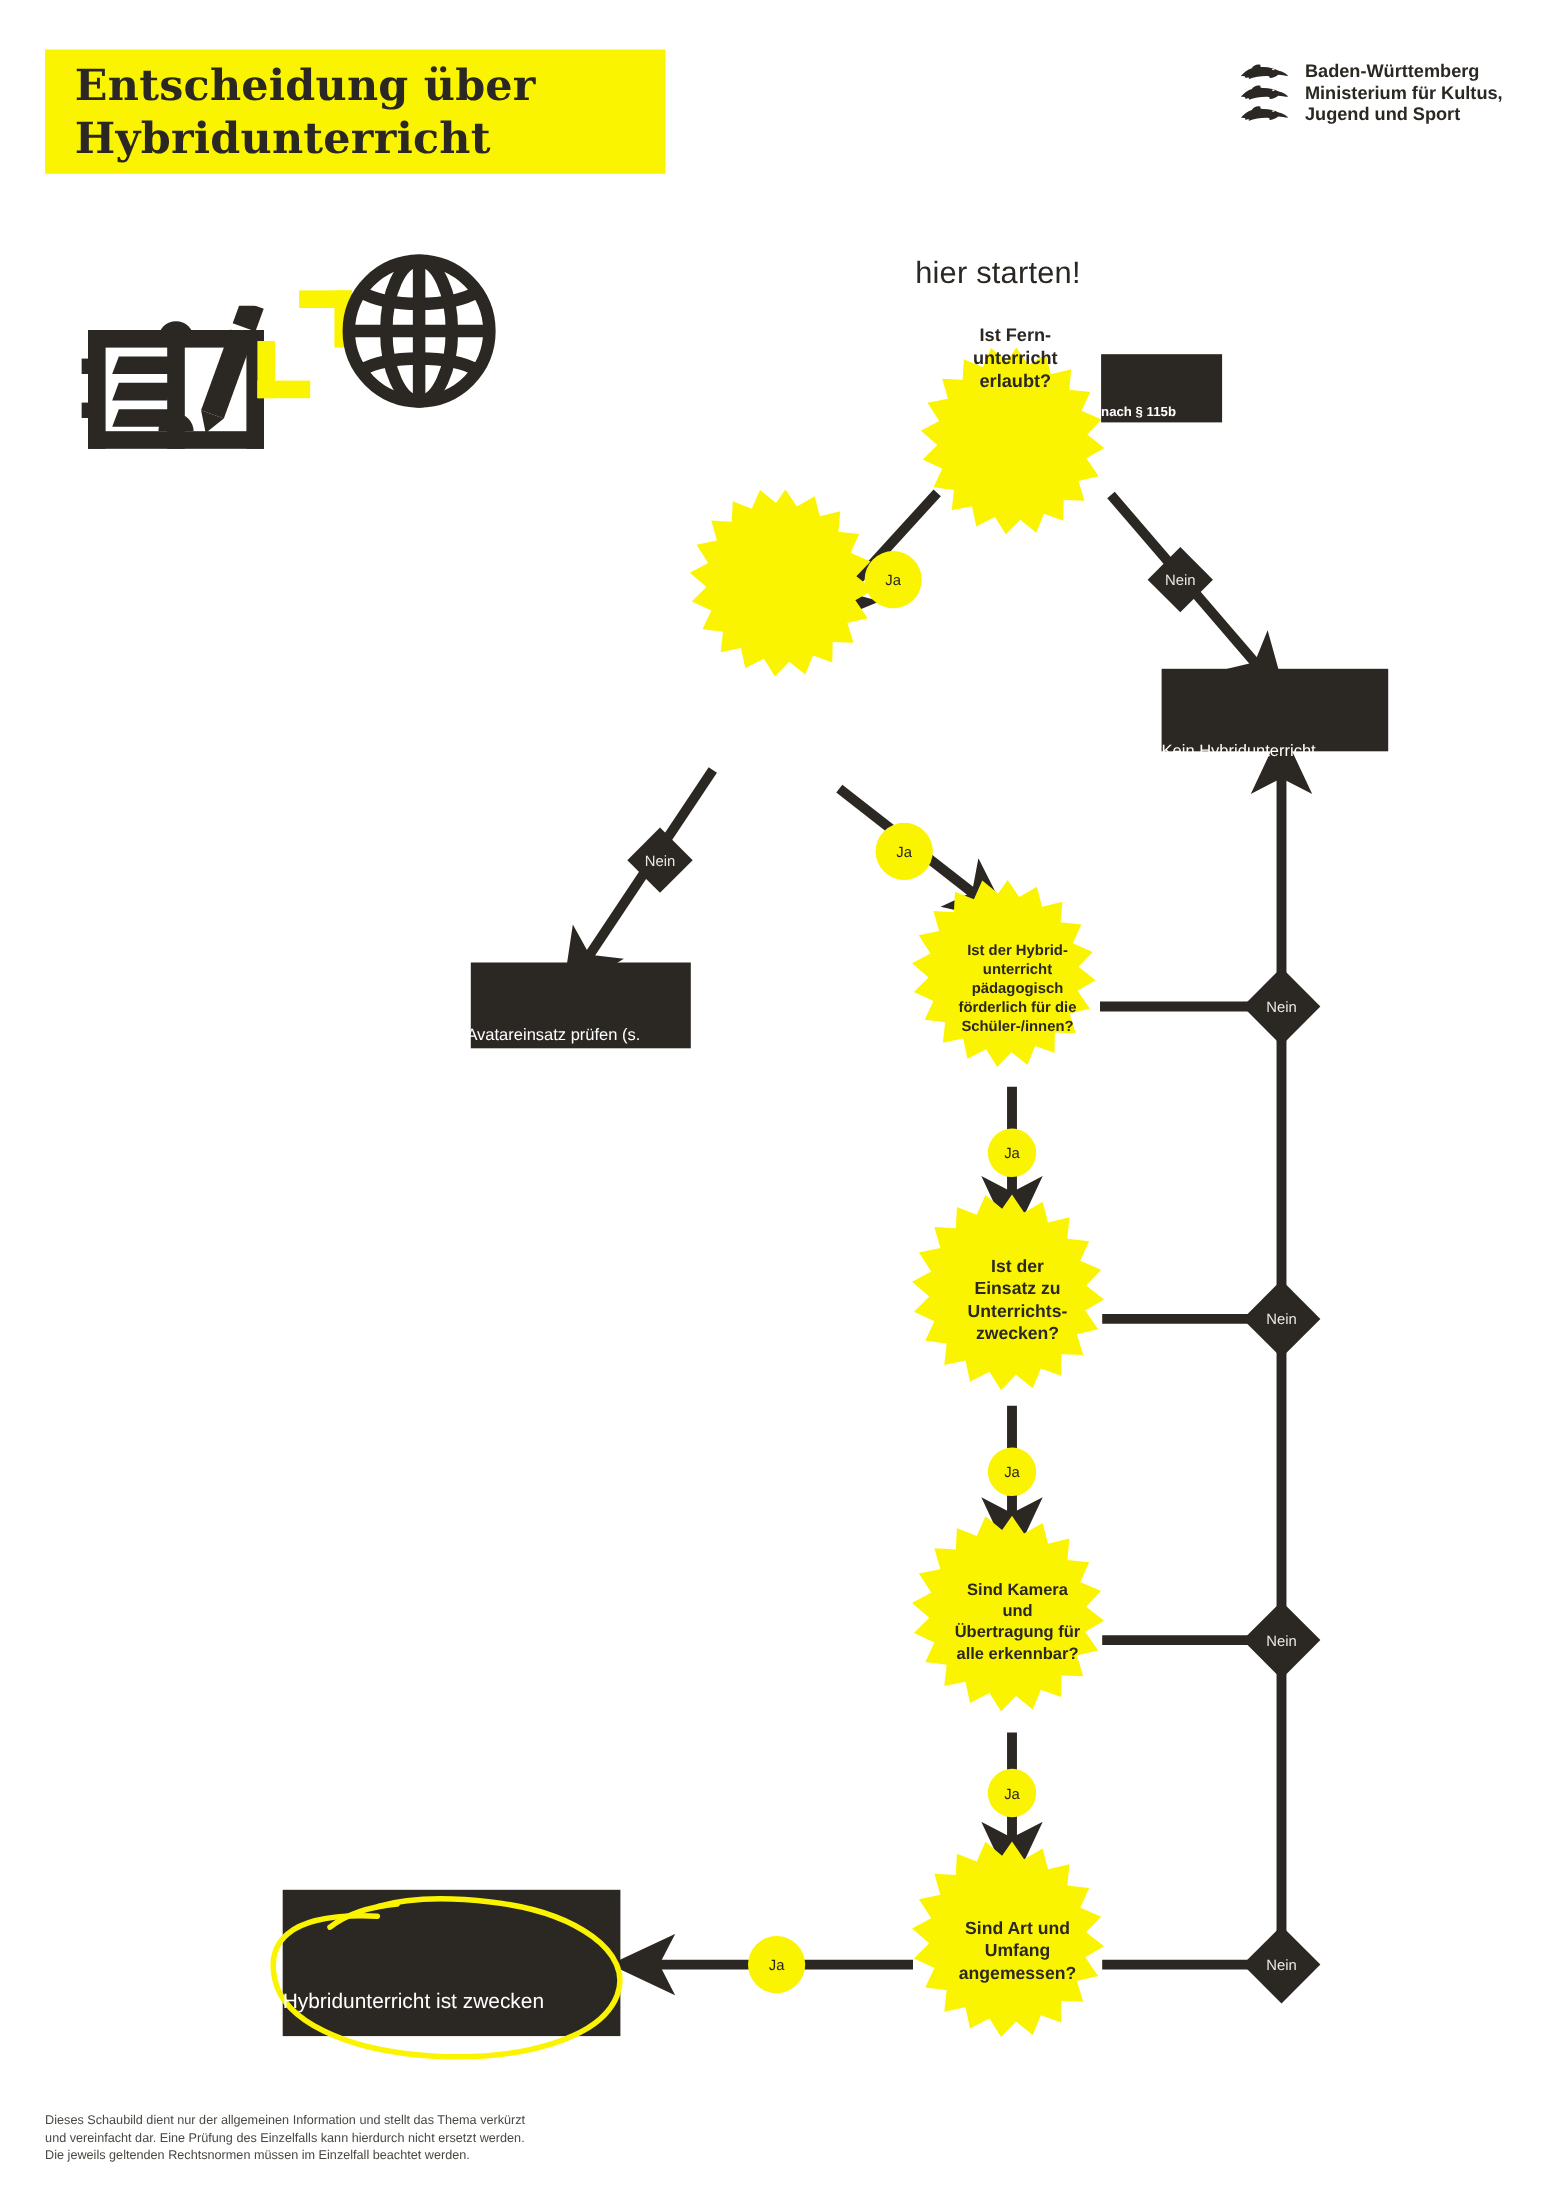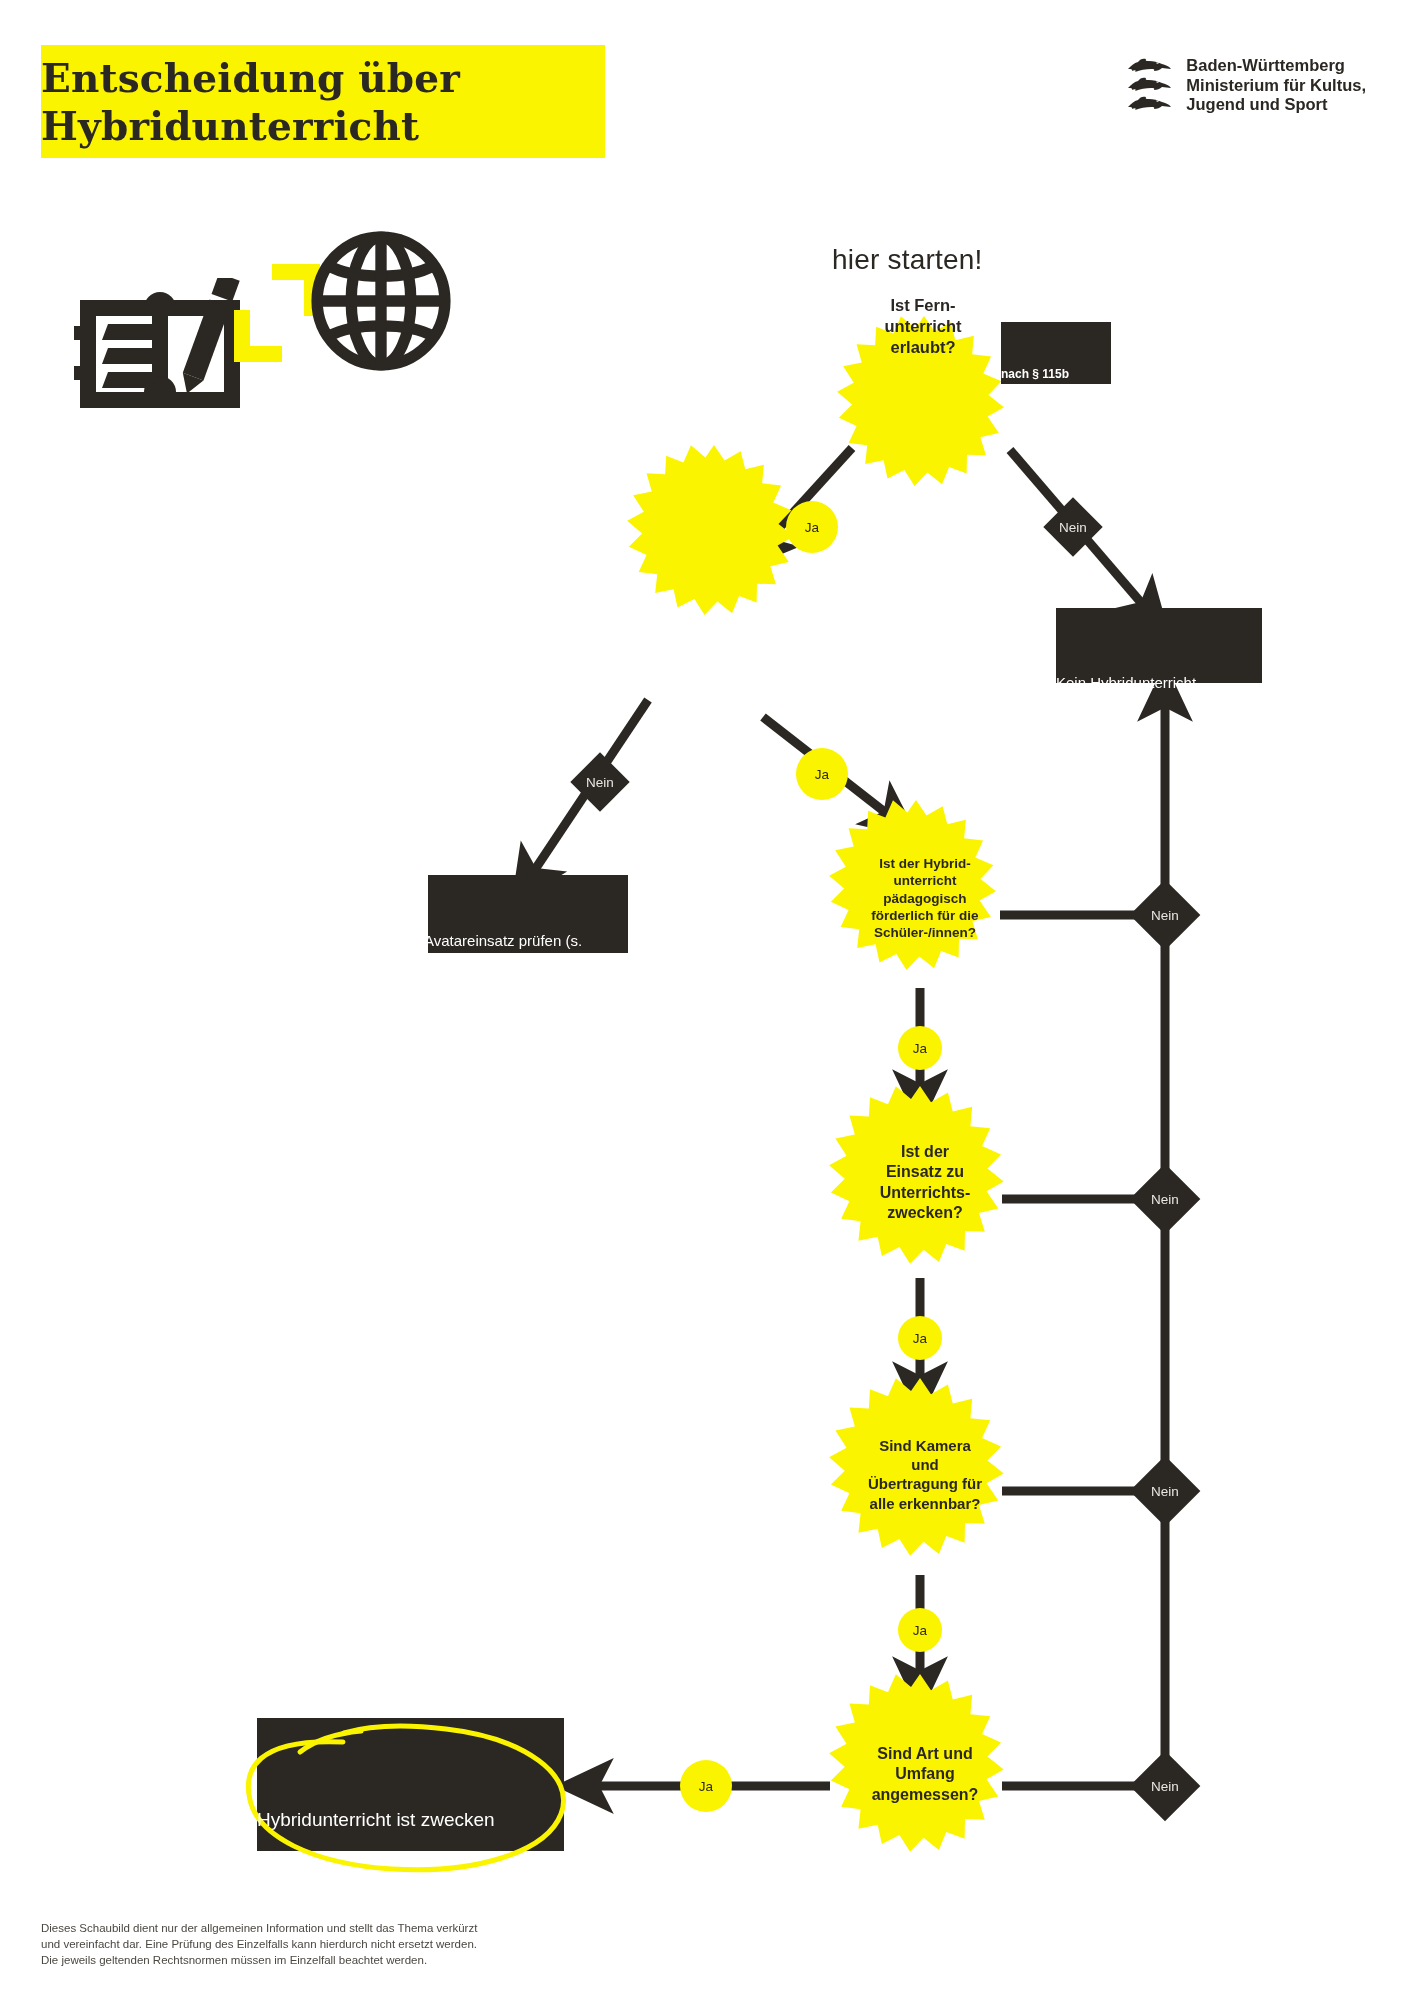--- a/index.html
+++ b/index.html
@@ -4,35 +4,35 @@
 <style>
   html,body{margin:0;padding:0;background:#ffffff;}
   body{width:1414px;height:2000px;position:relative;overflow:hidden;
        font-family:"Liberation Sans",sans-serif;color:#2b2722;}
 
   .page{position:absolute;left:0;top:0;width:1414px;height:2000px;}
 
   
   #title-block{position:absolute;left:41px;top:45px;width:564px;height:113px;
        background:#fbf400;display:flex;flex-direction:column;justify-content:center;
-       box-sizing:border-box;}
+       padding-left:27px;box-sizing:border-box;}
   #title-block .tline{font-family:"DejaVu Serif","Liberation Serif",serif;
        font-weight:700;font-size:39px;line-height:48px;color:#2b2722;letter-spacing:.2px;}
 
   #logo{position:absolute;right:48px;top:56px;display:flex;align-items:center;gap:14px;}
   #logo .lions{display:flex;flex-direction:column;gap:3px;}
   #logo .lions svg{display:block;}
   #logo .ltext{font-size:16.5px;font-weight:700;line-height:19.5px;color:#2b2722;white-space:nowrap;}
 
   
   #deco{position:absolute;left:60px;top:230px;width:440px;height:200px;}
   #deco svg{position:absolute;left:0;top:0;}
 
   
-  #start-label{position:absolute;left:832px;top:244px;font-size:28px;color:#2b2722;
+  #start-label{position:absolute;left:832px;top:232px;font-size:28px;color:#2b2722;
        font-weight:400;letter-spacing:.2px;}
 
   
   #flow{position:absolute;left:0;top:0;width:1414px;height:2000px;}
 
   
   .nodetext{position:absolute;text-align:center;font-weight:700;color:#2b2722;
        line-height:1.28;pointer-events:none;}
   .boxtext{position:absolute;text-align:left;color:#ffffff;line-height:1.3;margin-top:37px;}
   .edgelabel{position:absolute;text-align:center;line-height:1;}

